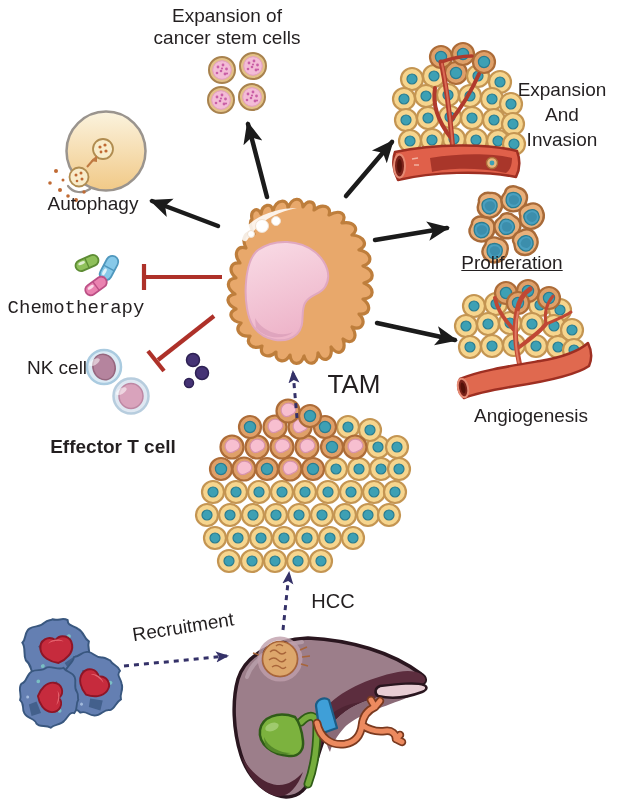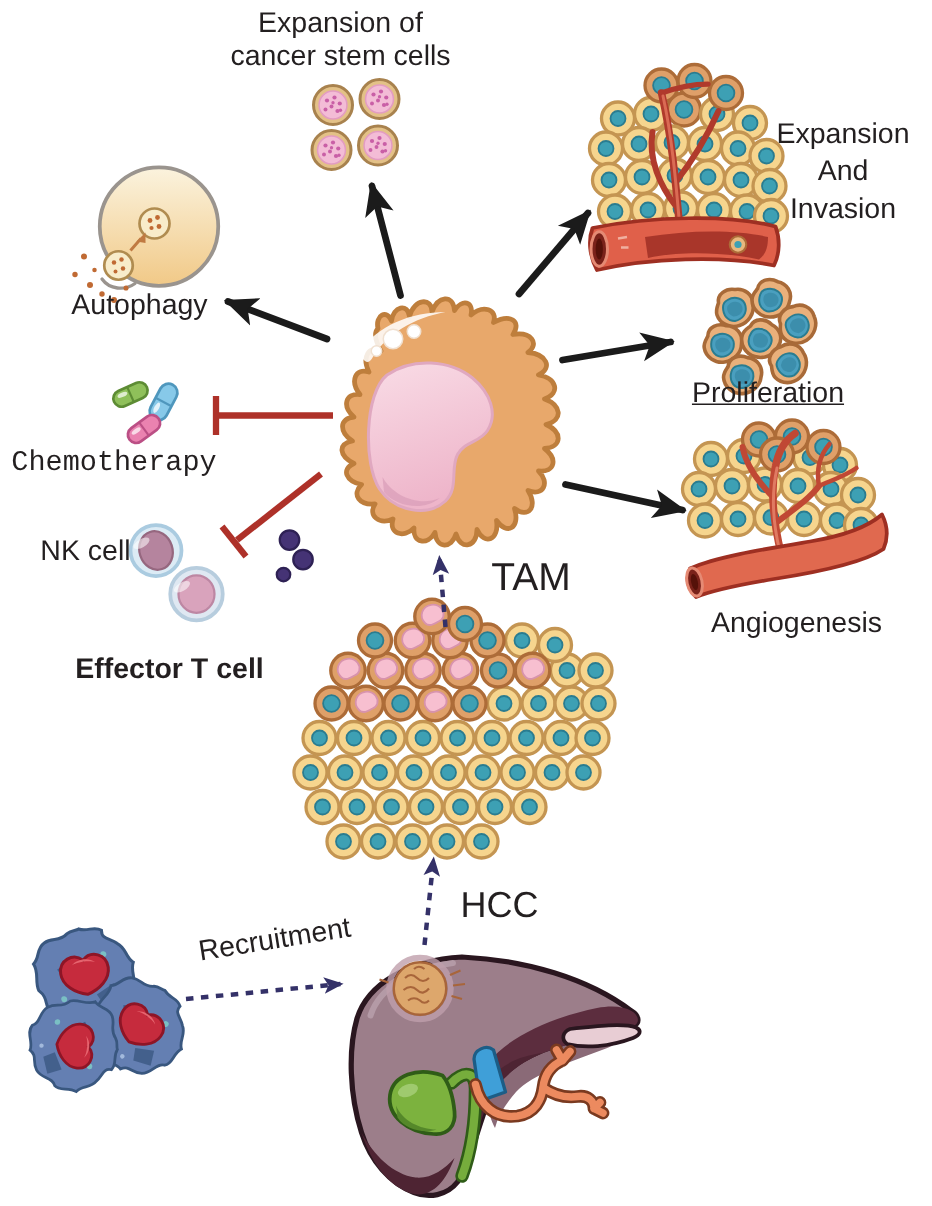--- a/index.html
+++ b/index.html
@@ -10,21 +10,21 @@
        white-space:pre-line;user-select:none;}
   #lbl-expansion{left:127px;top:5px;width:200px;line-height:22px;}
   #lbl-metastasis{left:506px;top:77px;width:112px;line-height:25px;}
   #lbl-proliferation{left:442px;top:251px;width:140px;text-decoration:underline;}
   #lbl-angiogenesis{left:461px;top:404px;width:140px;}
   #lbl-autophagy{left:33px;top:192px;width:120px;}
   #lbl-chemotherapy{left:6px;top:297px;width:140px;font-family:Liberation Mono, monospace;}
   #lbl-nk{left:20px;top:356px;width:74px;}
   #lbl-teff{left:48px;top:435px;width:130px;font-weight:bold;}
   #lbl-tam{left:327px;top:368px;width:54px;font-size:26px;}
-  #lbl-hcc{left:303px;top:589px;width:60px;font-size:24px;}
+  #lbl-hcc{left:303px;top:589px;width:60px;font-size:20px;}
   #lbl-recruitment{left:122px;top:625px;width:124px;transform:rotate(-9deg);transform-origin:0 50%;}
   #lbl-macrophages{left:0px;top:726px;width:132px;}
 </style>
 </head>
 <body>
 
 <div class="stage">
 <svg width="621" height="804" viewBox="0 0 621 804" xmlns="http://www.w3.org/2000/svg">
   <defs>
     <marker id="blackHead" viewBox="0 0 12 11" refX="10" refY="5.5" markerWidth="5.2" markerHeight="5.2" orient="auto">

